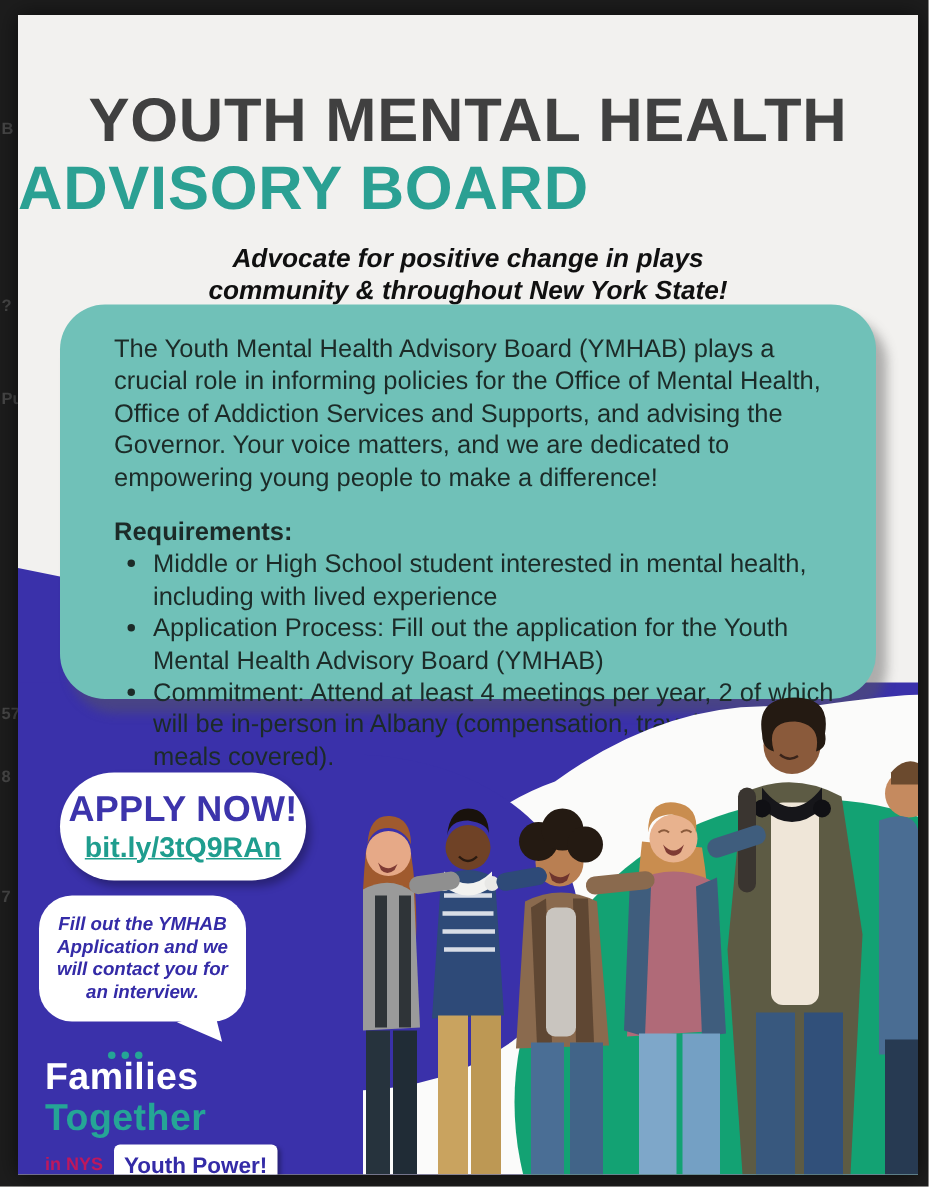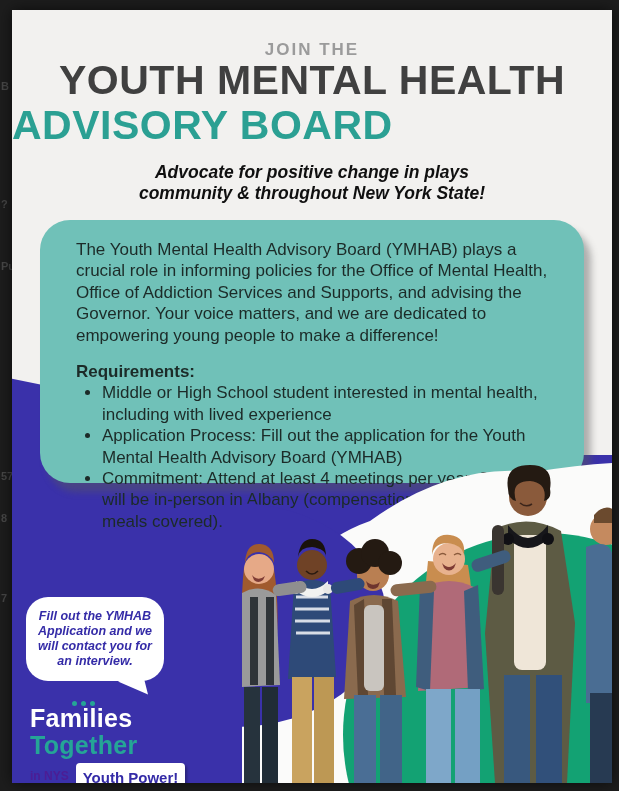--- a/index.html
+++ b/index.html
@@ -21,21 +21,21 @@
     font-size:17px;font-weight:bold;letter-spacing:2px;color:#9b9b9b;}
   .title1{position:absolute;top:50px;width:100%;text-align:center;
     font-size:41px;font-weight:800;color:#404040;letter-spacing:.5px;line-height:1;}
   .title2{position:absolute;top:95px;width:100%;
     font-size:41px;font-weight:800;color:#2ba093;letter-spacing:.5px;line-height:1;}
   .tagline{position:absolute;top:152px;width:100%;text-align:center;
     font-size:17.5px;font-weight:800;font-style:italic;color:#101010;line-height:1.18;}
 
   
   .card{
-    position:absolute;left:28px;top:210px;width:544px;height:263px;box-sizing:border-box;
+    position:absolute;left:28px;top:193px;width:544px;height:263px;box-sizing:border-box;
     background:#70c1b8;border-radius:30px;z-index:2;
     box-shadow:7px 9px 7px rgba(90,90,90,.45);
     padding:19px 22px 0 36px;
     color:#1c2b28;font-size:17px;line-height:1.26;
   }
   .card p{margin:0;}
   .req-heading{margin-top:15px;font-weight:bold;}
   .card ul{margin:0;padding-left:26px;}
   .card li{margin:0;}
 
@@ -70,37 +70,36 @@
     transform:rotate(-14deg);
   }
 
   
   .logo{position:absolute;left:18px;top:696px;z-index:4;line-height:1;}
   .logo-dots{position:absolute;left:42px;top:-5px;display:flex;gap:4px;}
   .logo-dots span{width:5px;height:5px;border-radius:50%;background:#25a596;display:block;}
   .logo-families{font-size:25px;font-weight:800;color:#ffffff;letter-spacing:.3px;position:relative;}
   .logo-together{font-size:25px;font-weight:800;color:#25a596;letter-spacing:.3px;margin-top:2px;}
   .logo-row{display:flex;align-items:center;gap:7px;margin-top:5px;}
-  .logo-innys{font-size:12px;font-weight:800;color:#4c1d95;}
+  .logo-innys{font-size:12px;font-weight:800;color:#be185d;}
   .logo-badge{background:#ffffff;color:#342ba7;font-size:15px;font-weight:800;
     padding:7px 7px 4px;border-radius:4px;box-shadow:2px 2px 3px rgba(0,0,0,.3);}
 </style>
 </head>
 <body>
 
 <span class="backdrop-glyph" style="top:80px">B</span>
 <span class="backdrop-glyph" style="top:198px">?</span>
 <span class="backdrop-glyph" style="top:260px">Pu</span>
 <span class="backdrop-glyph" style="top:470px">57</span>
 <span class="backdrop-glyph" style="top:512px">8</span>
 <span class="backdrop-glyph" style="top:592px">7</span>
 
 <div class="flyer">
 
-  <div class="kicker">JOIN THE</div>
   <div class="title1">YOUTH MENTAL HEALTH</div>
   <div class="title2">ADVISORY BOARD</div>
   <div class="tagline">
     <div>Advocate for positive change in plays</div>
     <div>community &amp; throughout New York State!</div>
   </div>
 
   <div class="wedge"></div>
   <div class="bottom-panel"></div>
 
@@ -195,20 +194,24 @@
     </g>
 
     <g>
       <rect x="30" y="122" width="34" height="12" rx="6" fill="#8f8f8f" transform="rotate(-8 30 122)"></rect>
       <rect x="88" y="120" width="34" height="12" rx="6" fill="#2e4a78" transform="rotate(-10 88 120)"></rect>
       <rect x="148" y="122" width="46" height="12" rx="6" fill="#8a6a4e" transform="rotate(-6 148 122)"></rect>
       <rect x="228" y="98" width="40" height="13" rx="6" fill="#3f5d7d" transform="rotate(-18 228 98)"></rect>
     </g>
   </svg>
 
+  <div class="bubble-apply">
+    <div class="apply-heading">APPLY NOW!</div>
+    <div class="apply-link">bit.ly/3tQ9RAn</div>
+  </div>
 
   <div class="bubble-note">
     <div>Fill out the YMHAB</div>
     <div>Application and we</div>
     <div>will contact you for</div>
     <div>an interview.</div>
     <div class="tail"></div>
   </div>
 
   <div class="logo">

